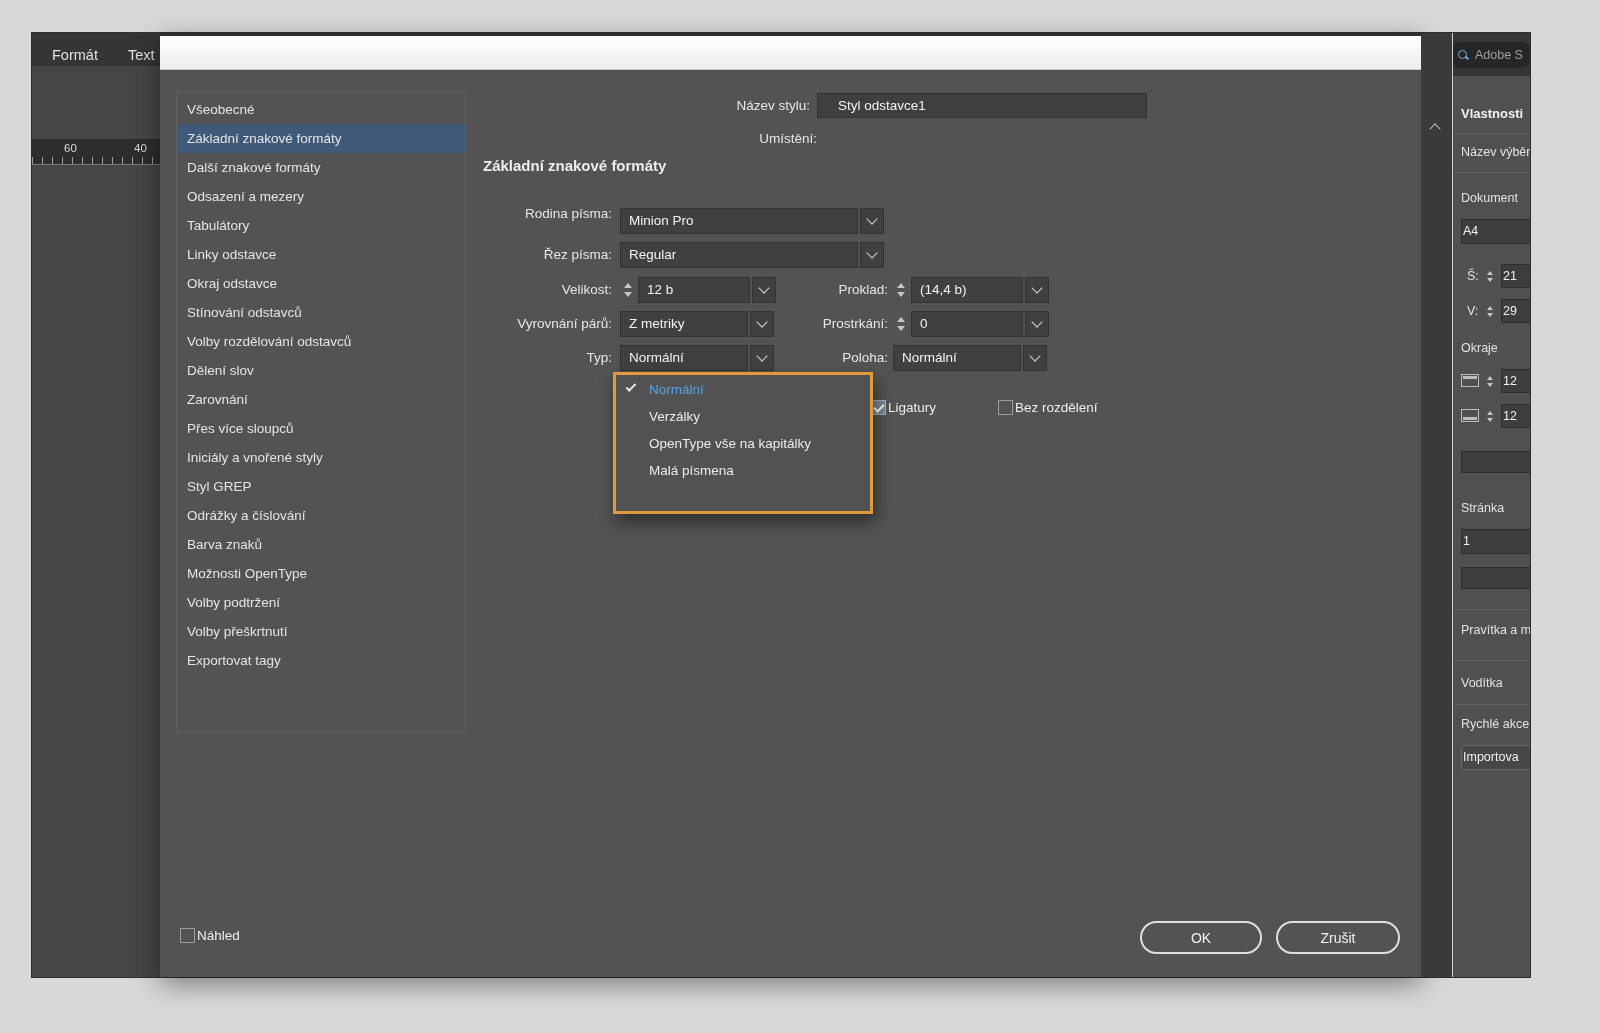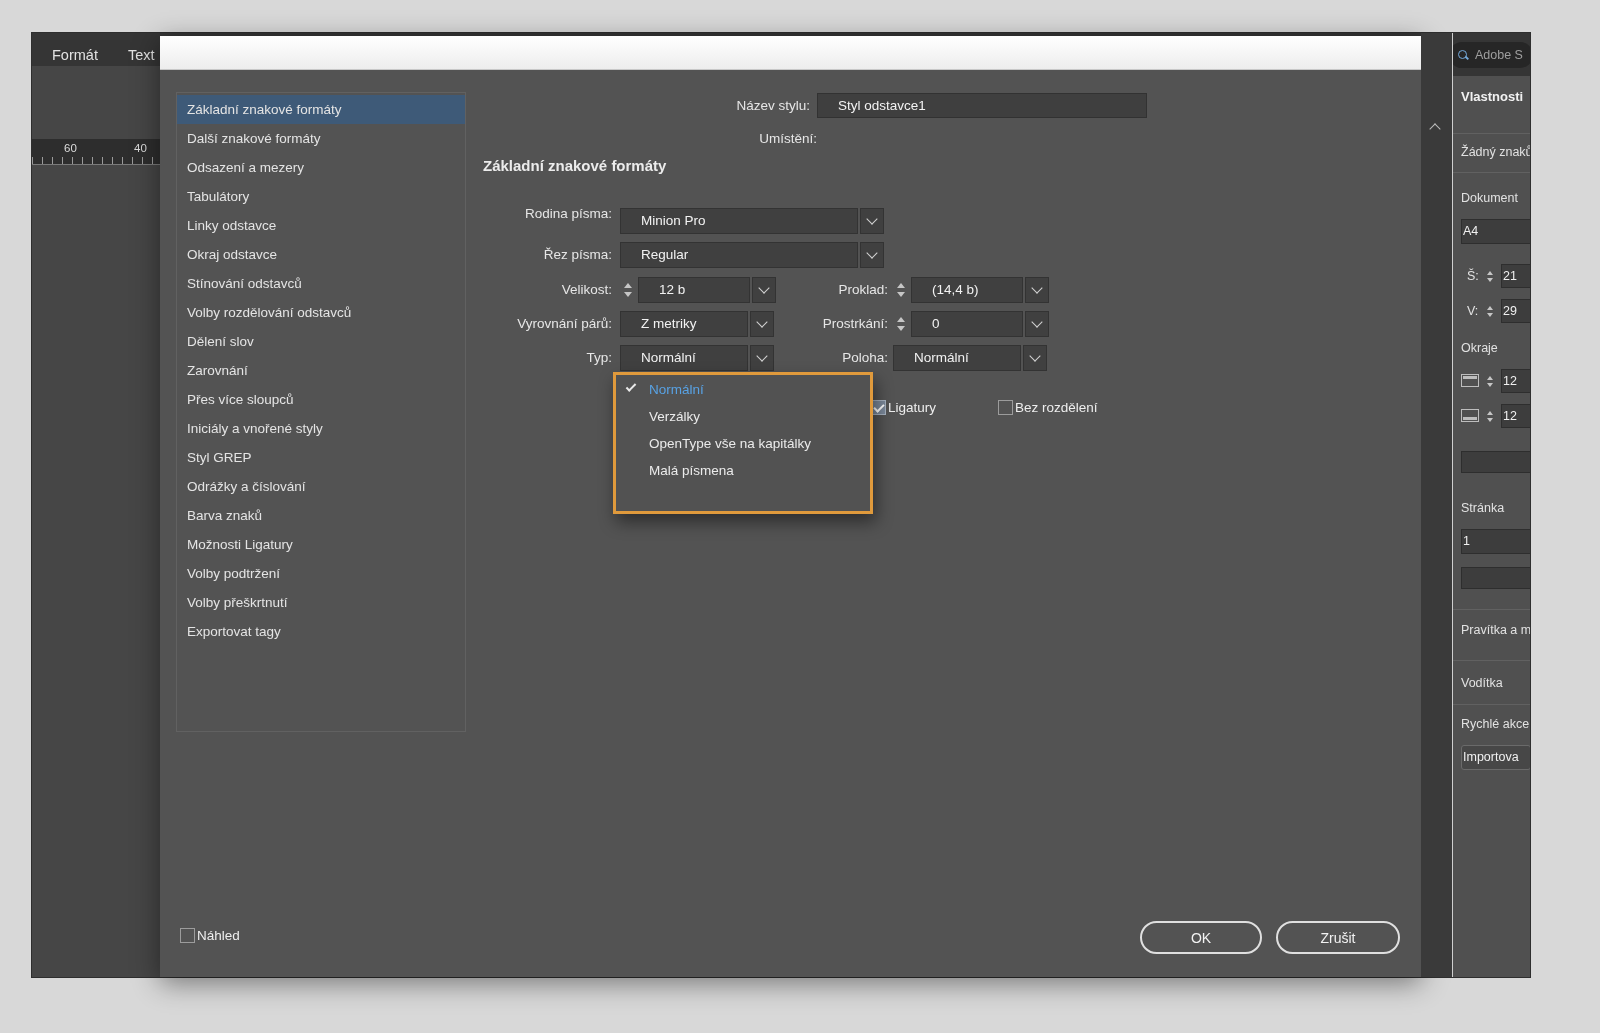--- a/index.html
+++ b/index.html
@@ -59,21 +59,21 @@
   .flabel { position:absolute; text-align:right; font-size:13.5px; color:#e6e6e6; line-height:26px; white-space:nowrap; }
   .text-input {
     position:absolute; background:#3f3f3f; border:1px solid #323232;
     color:#f2f2f2; font-size:13.5px; line-height:23px; padding:0 20px; white-space:nowrap;
   }
   .section-title { position:absolute; font-size:15px; font-weight:bold; color:#ececec; }
   
   .combo { position:absolute; display:flex; gap:2px; height:26px; }
   .combo .field {
     background:#404040; border:1px solid #333333; color:#f2f2f2;
-    font-size:13.5px; line-height:24px; padding:0 20px; height:26px; white-space:nowrap; overflow:hidden;
+    font-size:13.5px; line-height:24px; padding:0 8px; height:26px; white-space:nowrap; overflow:hidden;
   }
   .arrow-btn {
     width:24px; height:26px; background:#404040; border:1px solid #333333;
     display:flex; align-items:center; justify-content:center;
   }
   .chev-down { width:8px; height:8px; border-right:1.7px solid #d2d2d2; border-bottom:1.7px solid #d2d2d2; transform:rotate(45deg); margin-top:-4px; }
   .stepper {
     width:16px; height:26px; display:flex; flex-direction:column; align-items:center; justify-content:center; gap:4px;
   }
   .tri-up { width:0; height:0; border-left:4px solid transparent; border-right:4px solid transparent; border-bottom:5px solid #c6c6c6; }
@@ -153,36 +153,37 @@
       <span class="num" style="left:102px;">40</span>
       <div class="ticks"></div>
     </div>
   </div>
 
   <div class="dialog-window">
     <div class="dialog-titlebar"></div>
     <div class="dialog">
 
       <div class="sb-list">
+        <div class="sb-item">Všeobecné</div>
         <div class="sb-item selected">Základní znakové formáty</div>
         <div class="sb-item">Další znakové formáty</div>
         <div class="sb-item">Odsazení a mezery</div>
         <div class="sb-item">Tabulátory</div>
         <div class="sb-item">Linky odstavce</div>
         <div class="sb-item">Okraj odstavce</div>
         <div class="sb-item">Stínování odstavců</div>
         <div class="sb-item">Volby rozdělování odstavců</div>
         <div class="sb-item">Dělení slov</div>
         <div class="sb-item">Zarovnání</div>
         <div class="sb-item">Přes více sloupců</div>
         <div class="sb-item">Iniciály a vnořené styly</div>
         <div class="sb-item">Styl GREP</div>
         <div class="sb-item">Odrážky a číslování</div>
         <div class="sb-item">Barva znaků</div>
-        <div class="sb-item">Možnosti Ligatury</div>
+        <div class="sb-item">Možnosti OpenType</div>
         <div class="sb-item">Volby podtržení</div>
         <div class="sb-item">Volby přeškrtnutí</div>
         <div class="sb-item">Exportovat tagy</div>
       </div>
 
       <div class="flabel" style="left:490px; top:23px; width:160px;">Název stylu:</div>
       <div class="text-input" style="left:657px; top:23px; width:330px; height:25px;">Styl odstavce1</div>
       <div class="flabel" style="left:497px; top:60px; width:160px; line-height:18px;">Umístění:</div>
 
       <div class="section-title" style="left:323px; top:87px;">Základní znakové formáty</div>
@@ -299,23 +300,23 @@
     <span class="scroll-up"></span>
   </div>
 
   <div class="right-panel">
     <div class="search-box">
       <span class="search-icon"></span>
       <span class="search-text">Adobe S</span>
     </div>
     <div class="panel-body"></div>
 
-    <div class="p-title" style="left:8px; top:56px;">Vlastnosti</div>
+    <div class="p-title" style="left:8px; top:73px;">Vlastnosti</div>
     <div class="p-divider" style="top:100px;"></div>
-    <div class="p-label" style="left:8px; top:112px;">Žádný znaků</div>
+    <div class="p-label" style="left:8px; top:112px;">Název výběr</div>
     <div class="p-divider" style="top:139px;"></div>
 
     <div class="p-label" style="left:8px; top:158px;">Dokument</div>
     <div class="p-box" style="left:8px; top:186px; width:72px; height:25px;">A4</div>
 
     <div class="p-label" style="left:14px; top:236px;">Š:</div>
     <div class="mini-stepper" style="left:30px; top:231px;">
         <span class="tri-up"></span>
         <span class="tri-down"></span>
       </div>

